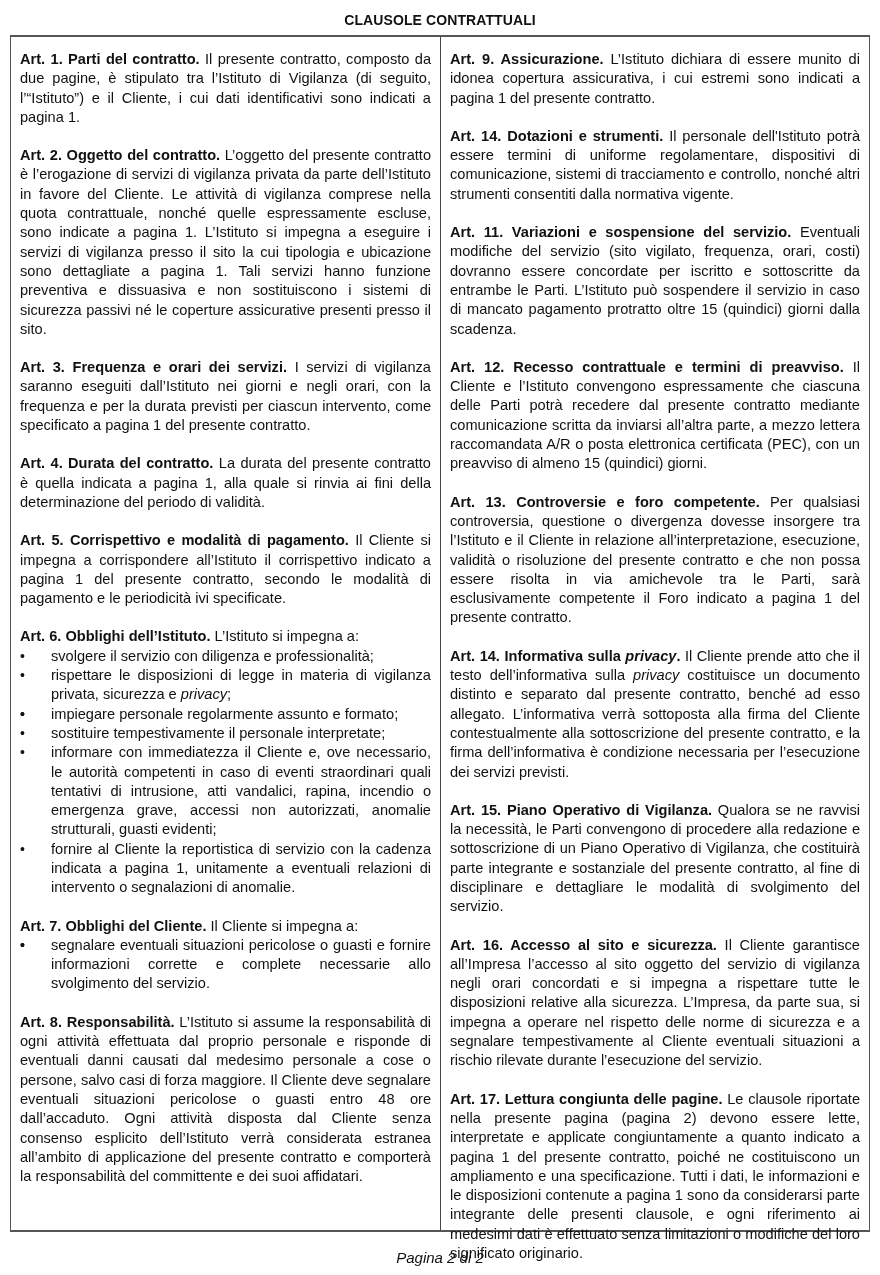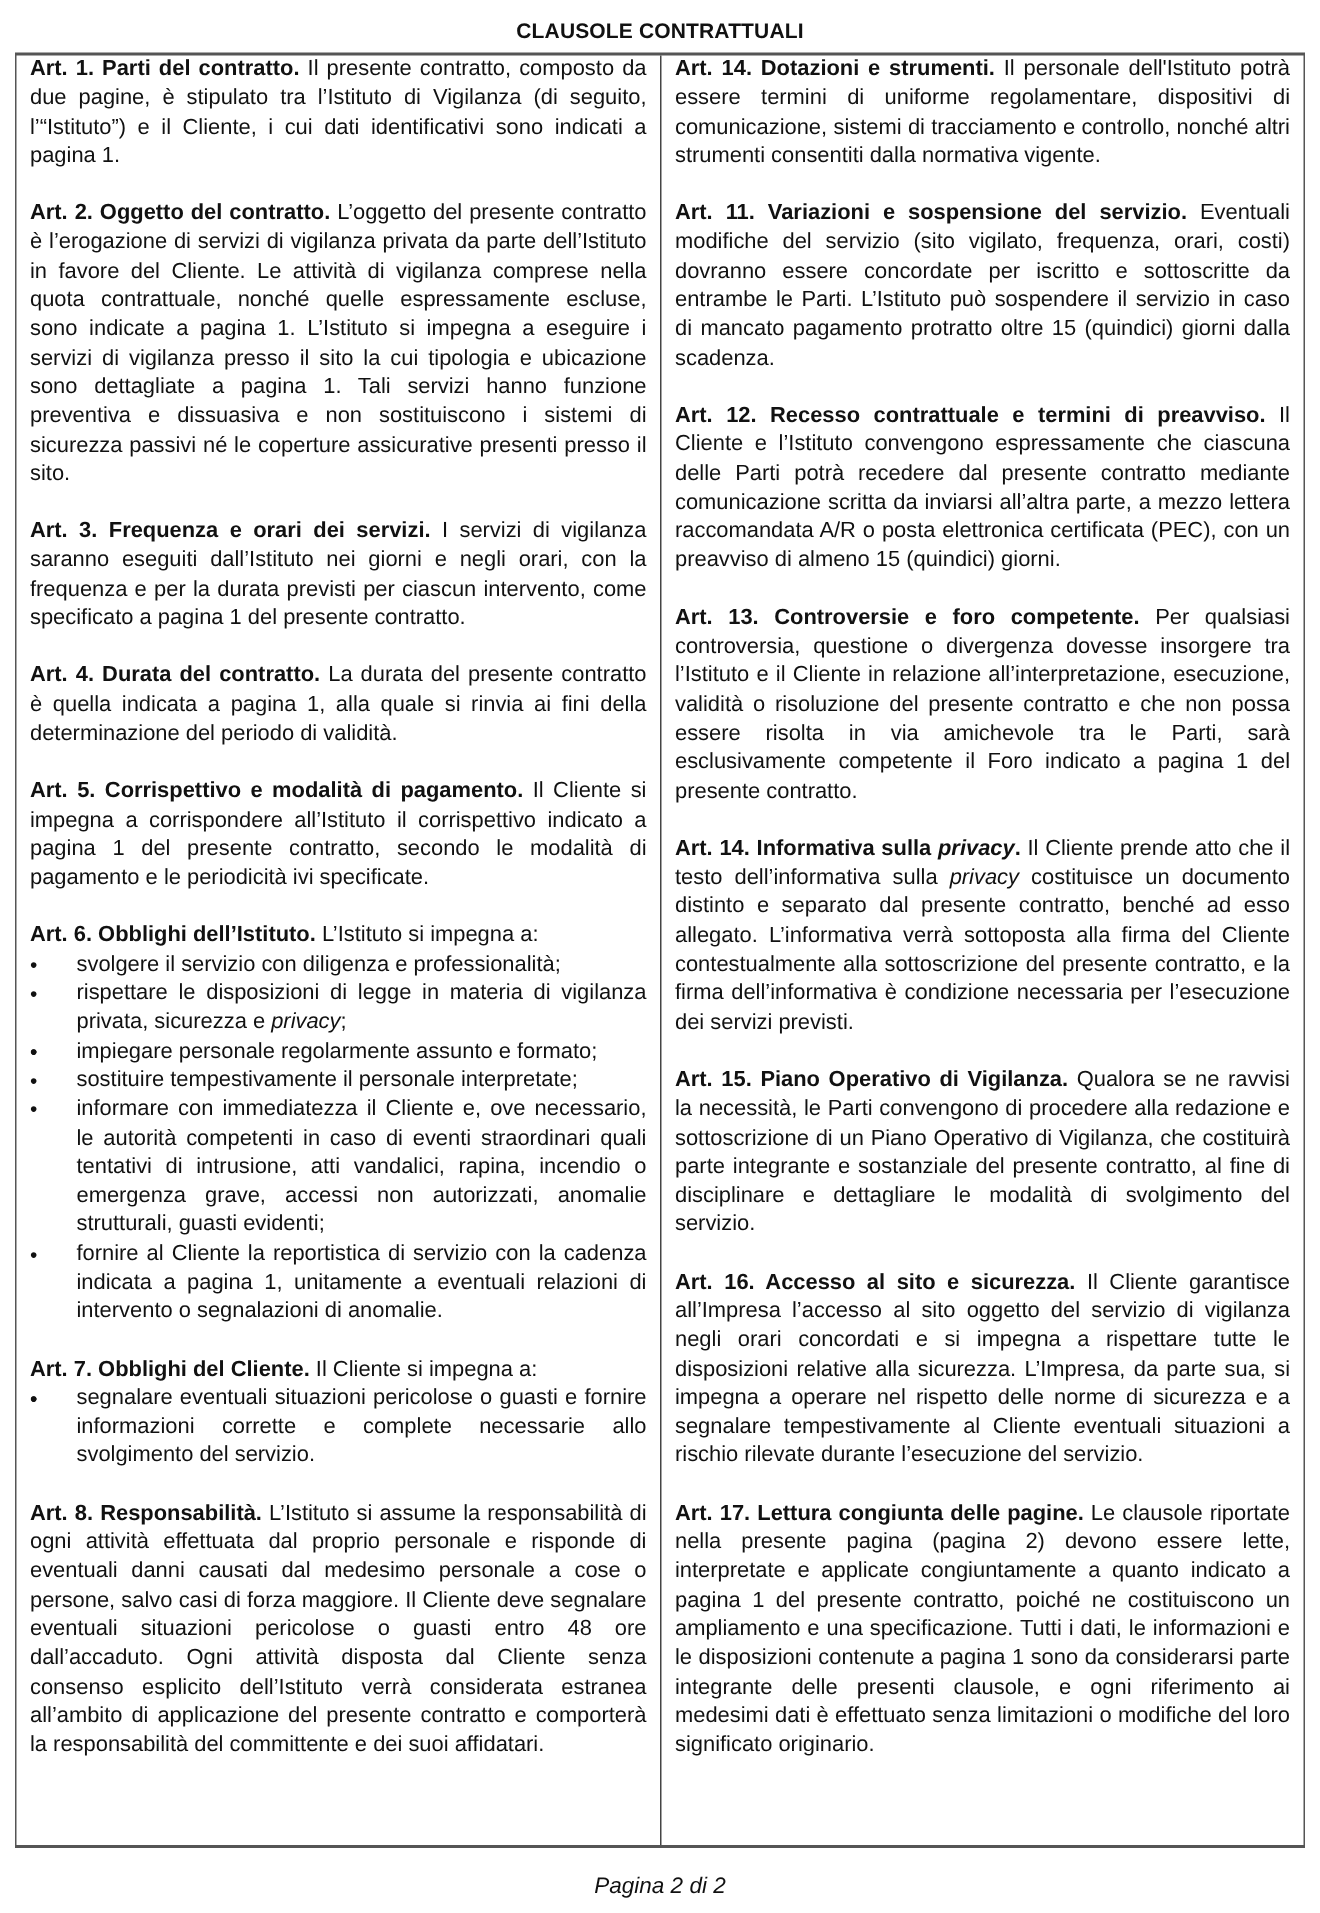--- a/index.html
+++ b/index.html
@@ -2,21 +2,21 @@
 <html><head>
 <meta charset="utf-8">
 <style>
   html, body { margin: 0; padding: 0; background: #ffffff; }
   body { width: 880px; height: 1275px; position: relative; overflow: hidden;
          font-family: "Liberation Sans", sans-serif; color: #111; }
   .title { position: absolute; left: 0; right: 0; top: 12px; text-align: center;
            font-weight: bold; font-size: 14px; letter-spacing: 0.1px; }
   .box { position: absolute; left: 10px; top: 35px; width: 860px; height: 1197px;
          border: 1px solid #555; border-top-width: 2px; border-bottom-width: 2px; box-sizing: border-box; display: flex; }
-  .col { box-sizing: border-box; padding: 0 9px 0 9px; font-size: 14.6px; line-height: 19.3px; text-align: justify; }
+  .col { box-sizing: border-box; padding: 13px 9px 0 9px; font-size: 14.6px; line-height: 19.3px; text-align: justify; }
   .col.left { width: 431px; border-right: 1px solid #444; }
   .col.right { width: 429px; }
   .art { margin: 0 0 19px 0; }
   .art .head { font-weight: bold; }
   .art ul { list-style: none; margin: 0; padding: 0; }
   .art li { position: relative; padding-left: 31px; }
   .art li .bullet { position: absolute; left: 0; top: 0; font-size: 14px; }
   .footer { position: absolute; left: 0; right: 0; top: 1249px; text-align: center;
             font-style: italic; font-size: 15px; }
 </style>
@@ -48,20 +48,21 @@
       <div><span class="head">Art. 7. Obblighi del Cliente.</span><span> Il Cliente si impegna a:</span></div>
       <ul>
         <li><span class="bullet">•</span></li>
         <li><span class="bullet">•</span><span>segnalare eventuali situazioni pericolose o guasti e fornire informazioni corrette e complete necessarie allo svolgimento del servizio.</span></li>
       </ul>
     </div>
     <div class="art"><span class="head">Art. 8. Responsabilità.</span><span> L’Istituto si assume la responsabilità di ogni attività effettuata dal proprio personale e risponde di eventuali danni causati dal medesimo personale a cose o persone, salvo casi di forza maggiore. Il Cliente deve segnalare eventuali situazioni pericolose o guasti entro 48 ore dall’accaduto. Ogni attività disposta dal Cliente senza consenso esplicito dell’Istituto verrà considerata estranea all’ambito di applicazione del presente contratto e comporterà la responsabilità del committente e dei suoi affidatari.</span></div>
   </div>
 
   <div class="col right">
+    <div class="art"><span class="head">Art. 9. Assicurazione.</span><span> L’Istituto dichiara di essere munito di idonea copertura assicurativa, i cui estremi sono indicati a pagina 1 del presente contratto.</span></div>
     <div class="art"><span class="head">Art. 14. Dotazioni e strumenti.</span><span> Il personale dell'Istituto potrà essere termini di uniforme regolamentare, dispositivi di comunicazione, sistemi di tracciamento e controllo, nonché altri strumenti consentiti dalla normativa vigente.</span></div>
     <div class="art"><span class="head">Art. 11. Variazioni e sospensione del servizio.</span><span> Eventuali modifiche del servizio (sito vigilato, frequenza, orari, costi) dovranno essere concordate per iscritto e sottoscritte da entrambe le Parti. L’Istituto può sospendere il servizio in caso di mancato pagamento protratto oltre 15 (quindici) giorni dalla scadenza.</span></div>
     <div class="art"><span class="head">Art. 12. Recesso contrattuale e termini di preavviso.</span><span> Il Cliente e l’Istituto convengono espressamente che ciascuna delle Parti potrà recedere dal presente contratto mediante comunicazione scritta da inviarsi all’altra parte, a mezzo lettera raccomandata A/R o posta elettronica certificata (PEC), con un preavviso di almeno 15 (quindici) giorni.</span></div>
     <div class="art"><span class="head">Art. 13. Controversie e foro competente.</span><span> Per qualsiasi controversia, questione o divergenza dovesse insorgere tra l’Istituto e il Cliente in relazione all’interpretazione, esecuzione, validità o risoluzione del presente contratto e che non possa essere risolta in via amichevole tra le Parti, sarà esclusivamente competente il Foro indicato a pagina 1 del presente contratto.</span></div>
     <div class="art"><span class="head">Art. 14. Informativa sulla <i>privacy</i>.</span><span> Il Cliente prende atto che il testo dell’informativa sulla <i>privacy</i> costituisce un documento distinto e separato dal presente contratto, benché ad esso allegato. L’informativa verrà sottoposta alla firma del Cliente contestualmente alla sottoscrizione del presente contratto, e la firma dell’informativa è condizione necessaria per l’esecuzione dei servizi previsti.</span></div>
     <div class="art"><span class="head">Art. 15. Piano Operativo di Vigilanza.</span><span> Qualora se ne ravvisi la necessità, le Parti convengono di procedere alla redazione e sottoscrizione di un Piano Operativo di Vigilanza, che costituirà parte integrante e sostanziale del presente contratto, al fine di disciplinare e dettagliare le modalità di svolgimento del servizio.</span></div>
     <div class="art"><span class="head">Art. 16. Accesso al sito e sicurezza.</span><span> Il Cliente garantisce all’Impresa l’accesso al sito oggetto del servizio di vigilanza negli orari concordati e si impegna a rispettare tutte le disposizioni relative alla sicurezza. L’Impresa, da parte sua, si impegna a operare nel rispetto delle norme di sicurezza e a segnalare tempestivamente al Cliente eventuali situazioni a rischio rilevate durante l’esecuzione del servizio.</span></div>
     <div class="art"><span class="head">Art. 17. Lettura congiunta delle pagine.</span><span> Le clausole riportate nella presente pagina (pagina 2) devono essere lette, interpretate e applicate congiuntamente a quanto indicato a pagina 1 del presente contratto, poiché ne costituiscono un ampliamento e una specificazione. Tutti i dati, le informazioni e le disposizioni contenute a pagina 1 sono da considerarsi parte integrante delle presenti clausole, e ogni riferimento ai medesimi dati è effettuato senza limitazioni o modifiche del loro significato originario.</span></div>
   </div>
 </div>

